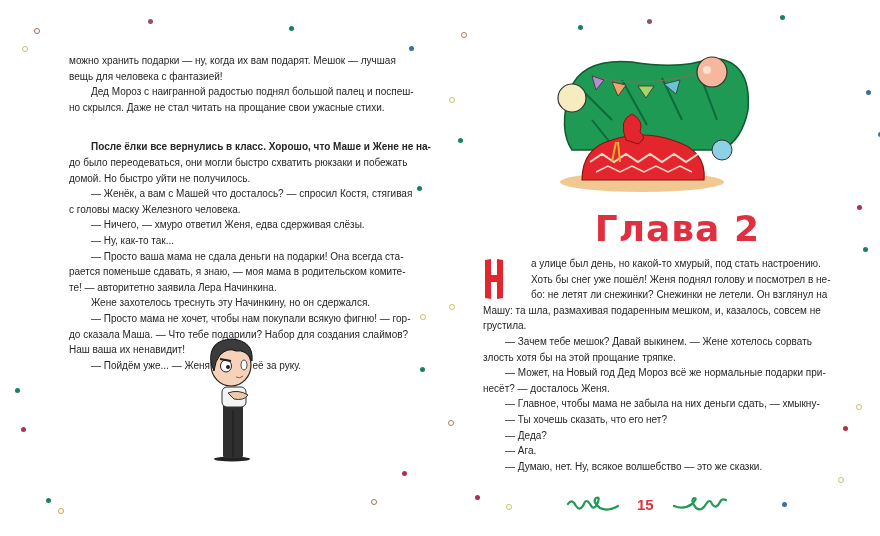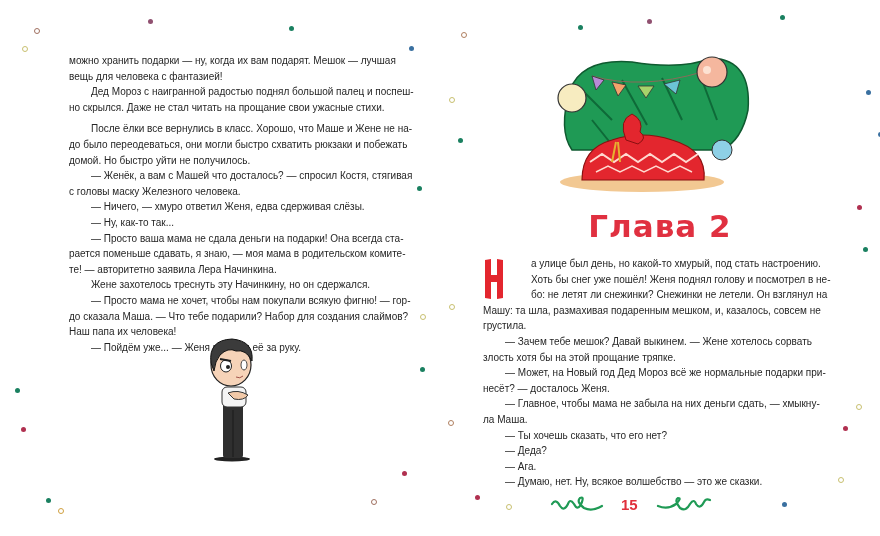--- a/index.html
+++ b/index.html
@@ -5,31 +5,31 @@
   html, body { margin: 0; padding: 0; }
   body { width: 880px; height: 536px; background: #ffffff; position: relative; overflow: hidden;
          font-family: "Liberation Sans", "DejaVu Sans", sans-serif; color: #222; }
   .spread { position: absolute; left: 0; top: 0; width: 880px; height: 536px; }
   .page { position: absolute; top: 0; height: 536px; }
   .page-left { left: 0; width: 440px; }
   .page-right { left: 440px; width: 440px; }
   .text { position: absolute; font-size: 10px; line-height: 15.6px; color: #262626; }
   .text p { margin: 0; text-indent: 22px; text-align: justify; text-align-last: left; white-space: nowrap; }
   .text p.noindent { text-indent: 0; }
-  .text p.gap { margin-top: 6px; }
+  .text p.gap { margin-top: 24px; font-weight: bold; }
   .left-text { left: 69px; top: 53px; width: 356px; }
   .right-text { left: 483px; top: 256px; width: 355px; }
   .dropcap-para { position: relative; }
   .dropcap { position: absolute; left: 0; top: 2px; width: 22px; height: 42px; }
   .dc-line { display: block; padding-left: 26px; text-indent: 0; }
   .dot { position: absolute; width: 5px; height: 5px; border-radius: 50%; }
   .dot.ring { width: 4px; height: 4px; background: transparent !important; border: 1.5px solid; }
   .illustration { position: absolute; }
-  .chapter-title { position: absolute; left: 560px; top: 208px; width: 200px; text-align: center;
-                   font-family: "DejaVu Sans", sans-serif; font-weight: bold; font-size: 31px; color: #e03040;
+  .chapter-title { position: absolute; left: 560px; top: 208px; width: 200px; text-align: right;
+                   font-family: "DejaVu Sans", sans-serif; font-weight: bold; font-size: 36px; color: #e03040;
                    letter-spacing: 1px; }
   .folio { position: absolute; left: 560px; top: 490px; width: 170px; height: 30px; }
   .folio .num { position: absolute; left: 77px; top: 6px; font-weight: bold; font-size: 15px; color: #e0303c; }
   .folio svg { position: absolute; top: 4px; }
 </style>
 </head>
 <body>
 
 <div class="spread">
 
@@ -45,21 +45,21 @@
         <p>— Женёк, а вам с Машей что досталось? — спросил Костя, стягивая</p>
         <p class="noindent">с головы маску Железного человека.</p>
         <p>— Ничего, — хмуро ответил Женя, едва сдерживая слёзы.</p>
         <p>— Ну, как-то так...</p>
         <p>— Просто ваша мама не сдала деньги на подарки! Она всегда ста-</p>
         <p class="noindent">рается поменьше сдавать, я знаю, — моя мама в родительском комите-</p>
         <p class="noindent">те! — авторитетно заявила Лера Начинкина.</p>
         <p>Жене захотелось треснуть эту Начинкину, но он сдержался.</p>
         <p>— Просто мама не хочет, чтобы нам покупали всякую фигню! — гор-</p>
         <p class="noindent">до сказала Маша. — Что тебе подарили? Набор для создания слаймов?</p>
-        <p class="noindent">Наш папа их человека!</p>
+        <p class="noindent">Наш ваша их ненавидит!</p>
         <p>— Пойдём уже... — Женя потянул её за руку.</p>
       </div>
 
     <svg class="illustration" style="left:198px; top:335px;" width="70" height="130" viewBox="0 0 70 130">
       <ellipse cx="34" cy="124" rx="18" ry="2.5" fill="#222"></ellipse>
       <rect x="25" y="68" width="20" height="55" rx="3" fill="#2f2f2f"></rect>
       <line x1="35" y1="75" x2="35" y2="122" stroke="#1a1a1a" stroke-width="1"></line>
       <rect x="24" y="52" width="24" height="20" rx="5" fill="#f4f4f4" stroke="#333" stroke-width="1"></rect>
       <path d="M30 58 Q40 54 50 60 Q46 66 36 64 Z" fill="#f2c9a8" stroke="#333" stroke-width="1"></path>
       <ellipse cx="33" cy="30" rx="20" ry="21" fill="#f6d3b8" stroke="#222" stroke-width="1.2"></ellipse>
@@ -105,28 +105,27 @@
           <p class="dc-line">Хоть бы снег уже пошёл! Женя поднял голову и посмотрел в не-</p>
           <p class="dc-line">бо: не летят ли снежинки? Снежинки не летели. Он взглянул на</p>
         </div>
         <p class="noindent">Машу: та шла, размахивая подаренным мешком, и, казалось, совсем не</p>
         <p class="noindent">грустила.</p>
         <p>— Зачем тебе мешок? Давай выкинем. — Жене хотелось сорвать</p>
         <p class="noindent">злость хотя бы на этой прощание тряпке.</p>
         <p>— Может, на Новый год Дед Мороз всё же нормальные подарки при-</p>
         <p class="noindent">несёт? — досталось Женя.</p>
         <p>— Главное, чтобы мама не забыла на них деньги сдать, — хмыкну-</p>
-        <p class="noindent">ла Маша.</p>
         <p>— Ты хочешь сказать, что его нет?</p>
         <p>— Деда?</p>
         <p>— Ага.</p>
         <p>— Думаю, нет. Ну, всякое волшебство — это же сказки.</p>
       </div>
 
-    <div class="folio" style="left:104px;">
+    <div class="folio" style="left:120px;">
       <svg style="left:6px;" width="56" height="20" viewBox="0 0 56 20">
         <path d="M2 10 Q6 4 10 12 Q14 18 18 10 Q20 4 24 10 Q28 18 32 8 Q34 2 30 4 Q26 8 34 14 Q42 18 52 12" stroke="#1f9a55" stroke-width="2.2" fill="none" stroke-linecap="round"></path>
       </svg>
       <span class="num">15</span>
       <svg style="left:112px;" width="56" height="20" viewBox="0 0 56 20">
         <path d="M2 12 Q12 16 20 10 Q26 4 22 4 Q18 6 24 14 Q30 18 34 10 Q38 4 40 10 Q44 16 48 8 Q50 4 54 6" stroke="#1f9a55" stroke-width="2.2" fill="none" stroke-linecap="round"></path>
       </svg>
     </div>
   </div>
 

